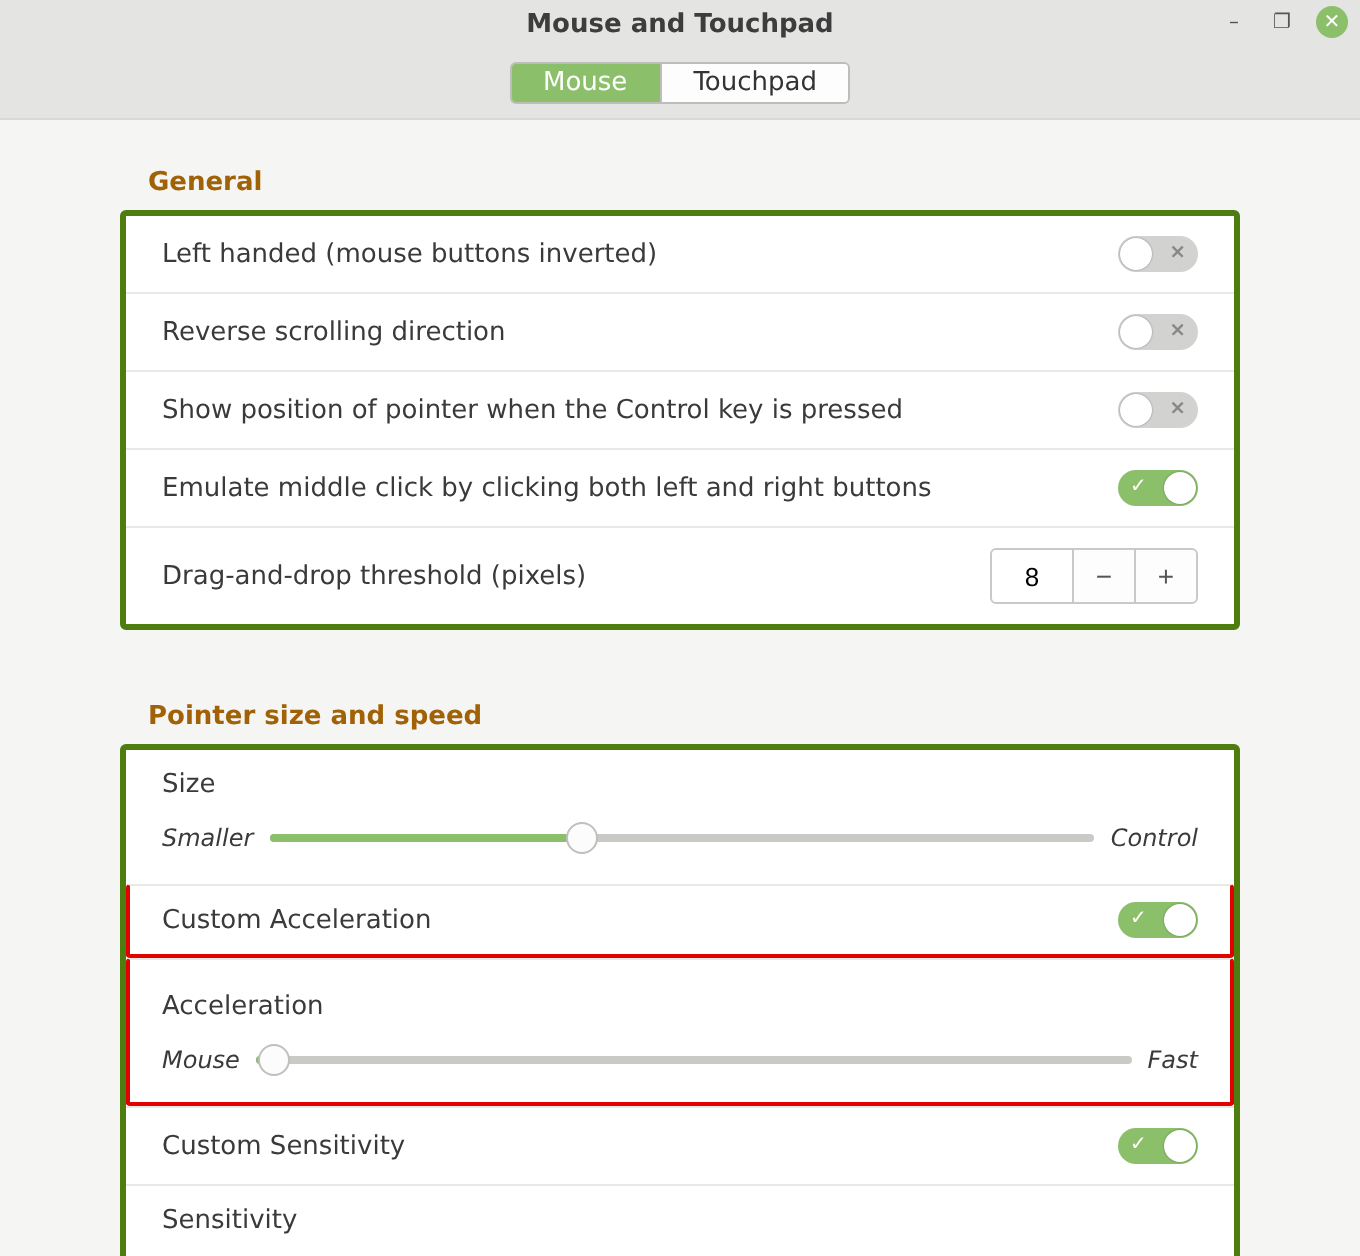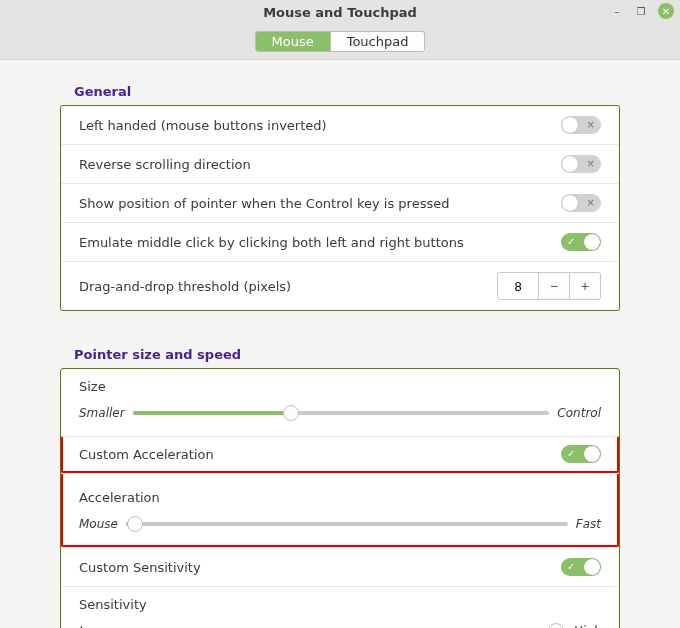--- a/index.html
+++ b/index.html
@@ -10,22 +10,22 @@
   .titlebar .controls { position: absolute; right: 6px; top: 3px; display: flex; gap: 10px; align-items: center; }
   .tb-btn { width: 14px; height: 14px; display:flex; align-items:center; justify-content:center; font-size:10px; color:#555; cursor:pointer; }
   .tb-close { width:16px; height:16px; border-radius:50%; background:#8bbf6a; color:#fff; display:flex; align-items:center; justify-content:center; font-size:10px; cursor:pointer; }
   .tabbar { height: 36px; display:flex; align-items:center; justify-content:center; background:#e4e4e2; border-bottom:1px solid #d9d9d7; }
   .tab-group { display:flex; border:1px solid #bdbdbb; border-radius:3px; overflow:hidden; }
   .tab { padding: 2px 16px; font-size:13px; cursor:pointer; background:#fdfdfd; color:#333; border-right:1px solid #bdbdbb; }
   .tab:last-child { border-right:none; }
   .tab.active { background:#8bbf6a; color:#fff; }
   .scroll { height: calc(628px - 60px); overflow-y:auto; background:#f5f5f3; }
   .content { padding: 14px 60px 20px 60px; }
-  .section-title { font-weight:bold; font-size:13px; color:#4c1d95; margin: 10px 0 6px 14px; }
-  .card { background:#fff; border:1px solid #4d7c0f; border-radius:3px; }
+  .section-title { font-weight:bold; font-size:13px; color:#a16207; margin: 10px 0 6px 14px; }
+  .card { background:#fff; border:3px solid #4d7c0f; border-radius:3px; }
   .row { display:flex; align-items:center; justify-content:space-between; padding: 10px 18px; min-height:34px; }
   .row + .row { border-top:1px solid #e8e8e5; }
   .row .label { color:#3a3a3a; }
   .toggle { width:40px; height:18px; border-radius:10px; position:relative; cursor:pointer; }
   .toggle .knob { width:16px; height:16px; background:#fff; border-radius:50%; position:absolute; top:1px; box-shadow:0 0 1px rgba(0,0,0,0.4); }
   .toggle .mark { position:absolute; top:1px; font-size:10px; line-height:16px; font-weight:bold; }
   .toggle.off { background:#d2d2d0; }
   .toggle.off .knob { left:1px; }
   .toggle.off .mark { right:6px; color:#888; }
   .toggle.on { background:#8bbf6a; }

